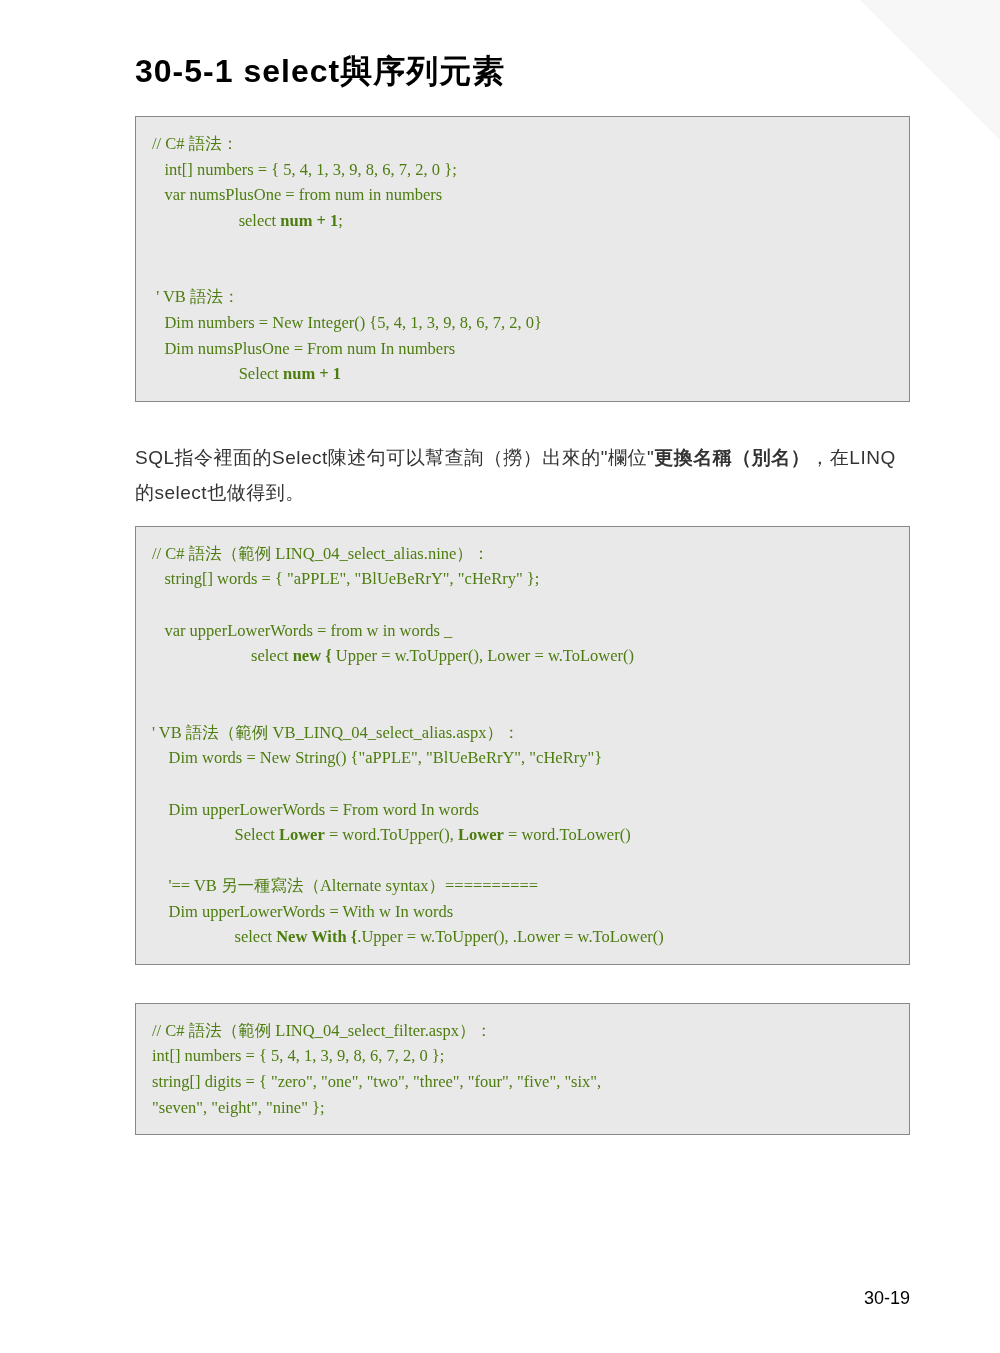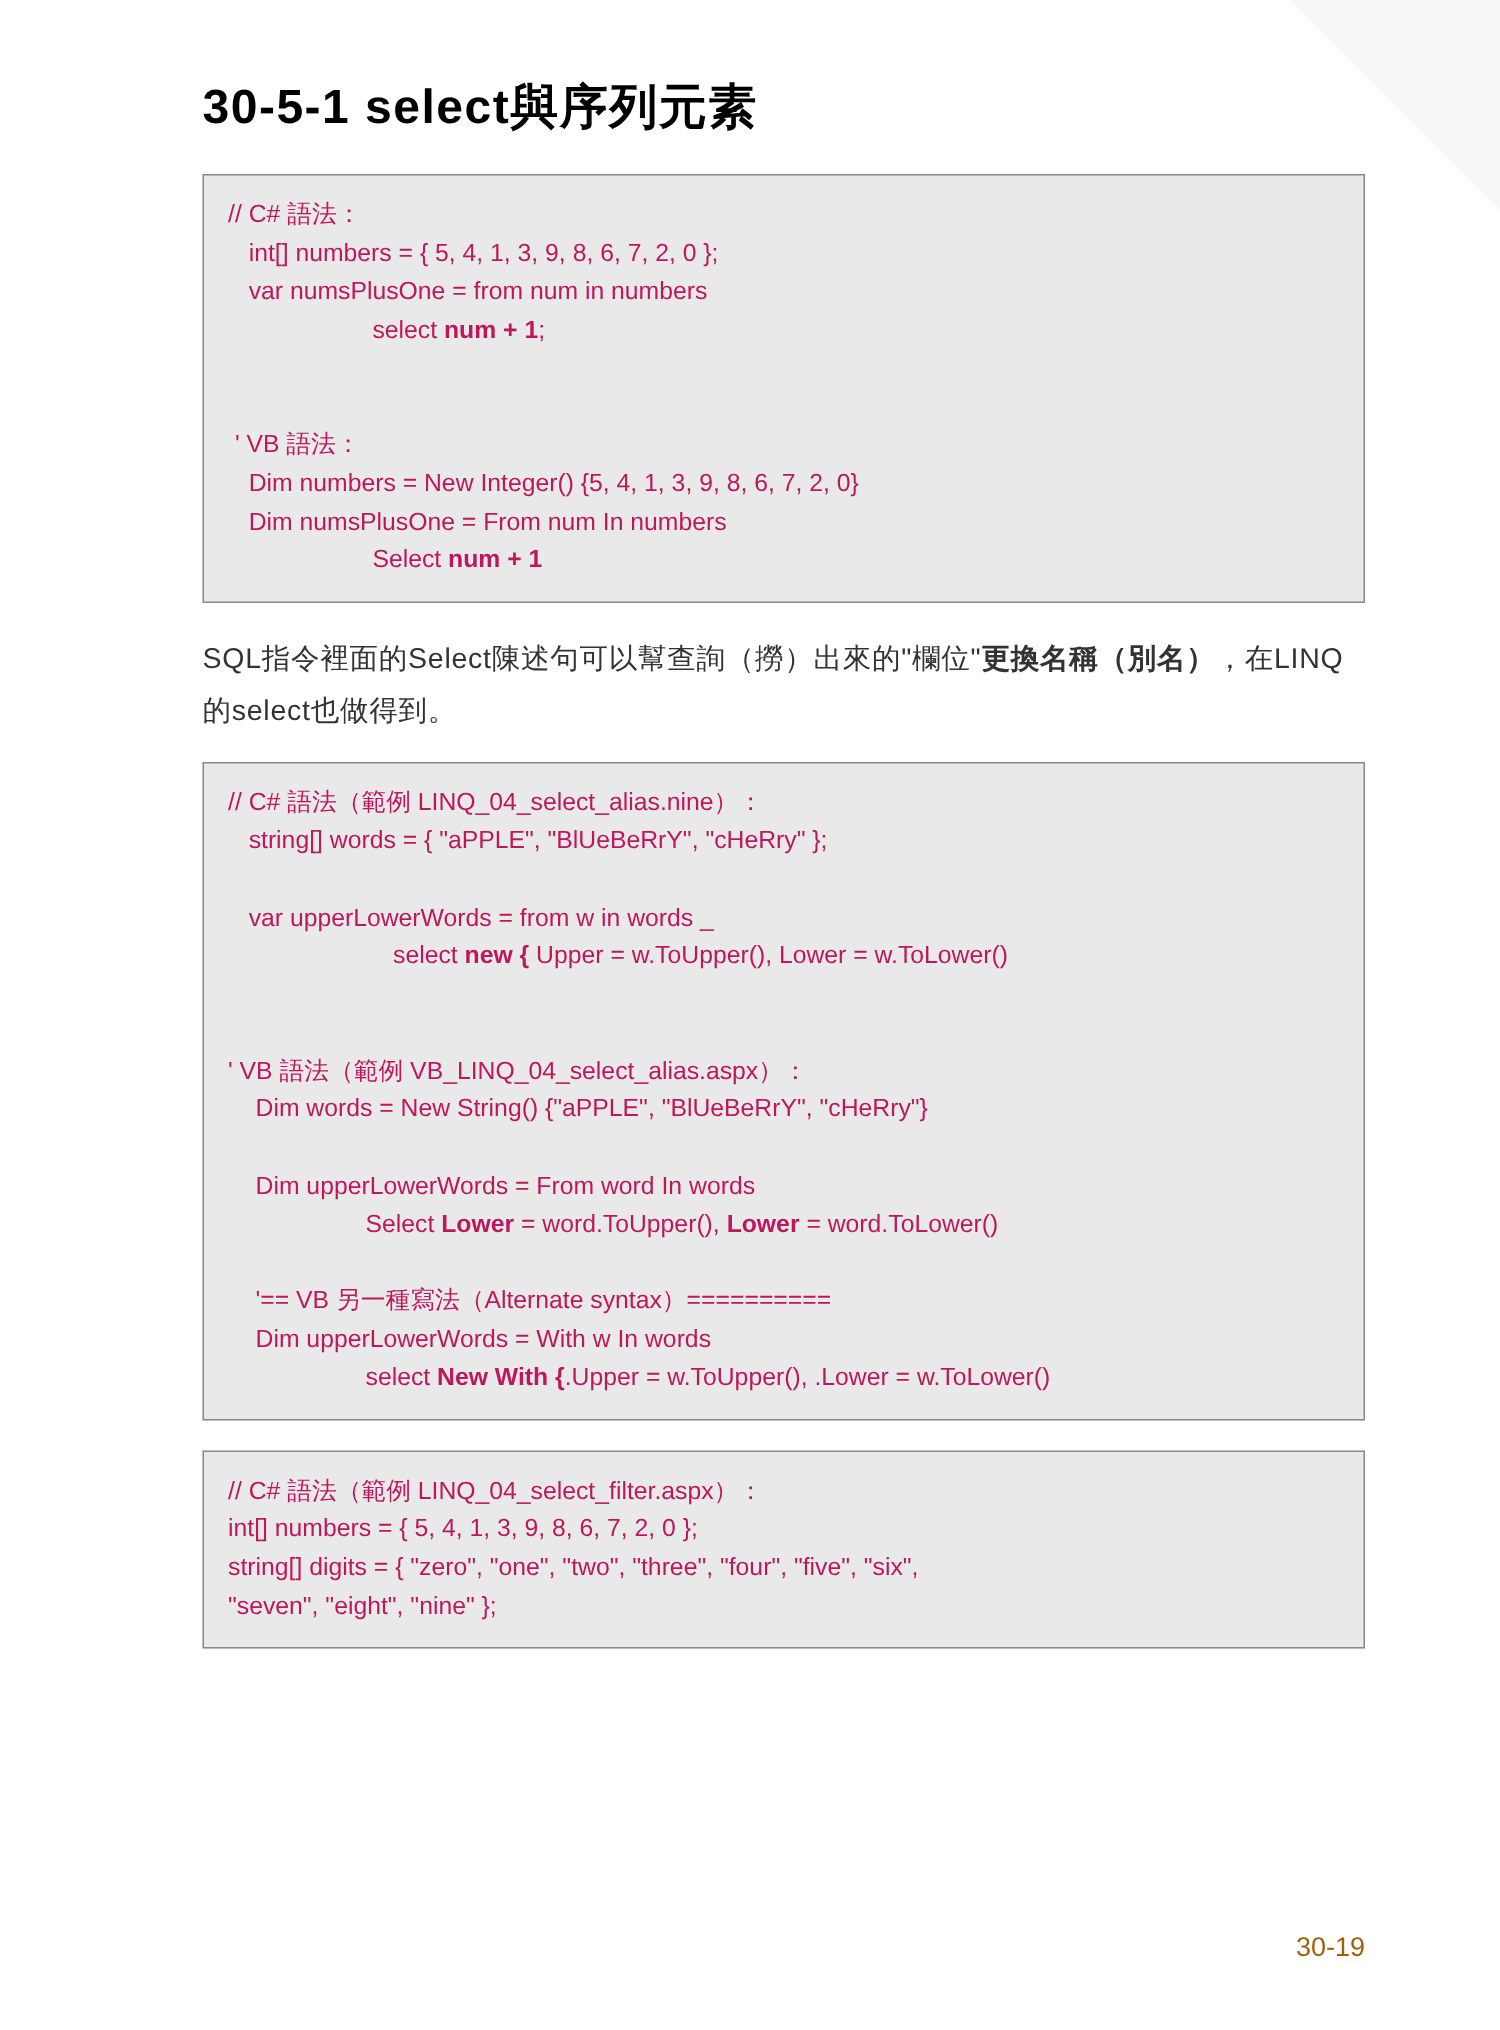--- a/index.html
+++ b/index.html
@@ -41,35 +41,35 @@
     font-size: 19px;
     line-height: 1.85;
     color: #333;
     margin-bottom: 16px;
     letter-spacing: 0.5px;
   }
   .code-block {
     border: 1px solid #888;
     background: #e9e9e9;
     padding: 14px 16px 14px 16px;
-    font-family: Liberation Sans, sans-serif;
+    font-family: Liberation Serif, serif;
     font-size: 16.5px;
     line-height: 1.55;
     white-space: pre;
-    color: #be185d;
-    margin-bottom: 20px;
+    color: #4d7c0f;
+    margin-bottom: 38px;
     overflow: hidden;
   }
   .code-block .b { font-weight: bold; }
   .page-num {
     position: absolute;
     bottom: 44px;
     right: 90px;
     font-size: 18px;
-    color: #a16207;
+    color: #000000;
     text-align: center;
   }
 </style>
 </head>
 <body>
 
 <div class="corner"></div>
 
 <div class="page">
 

